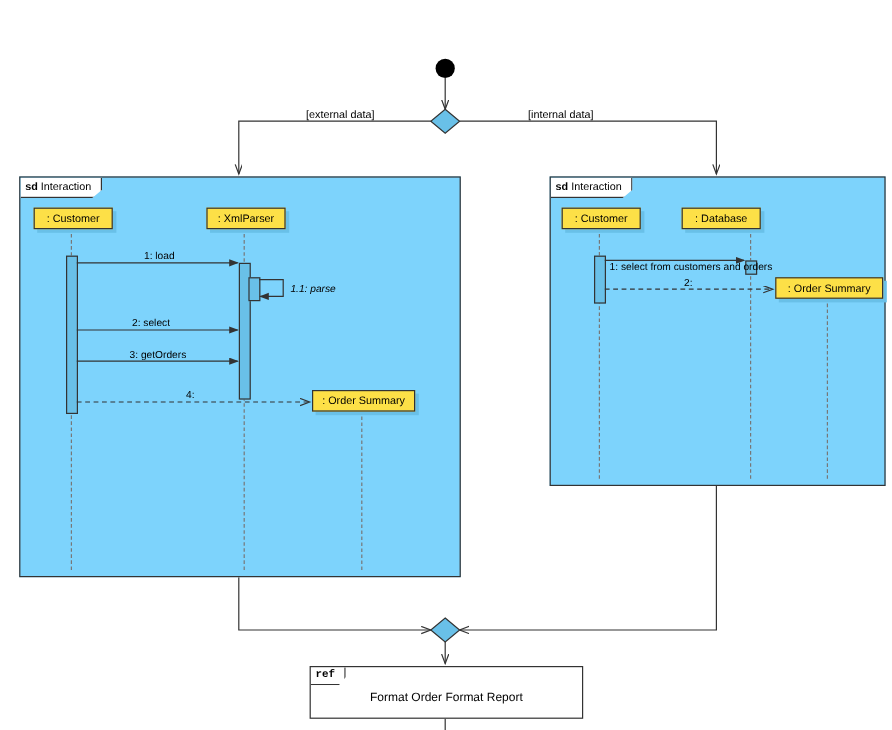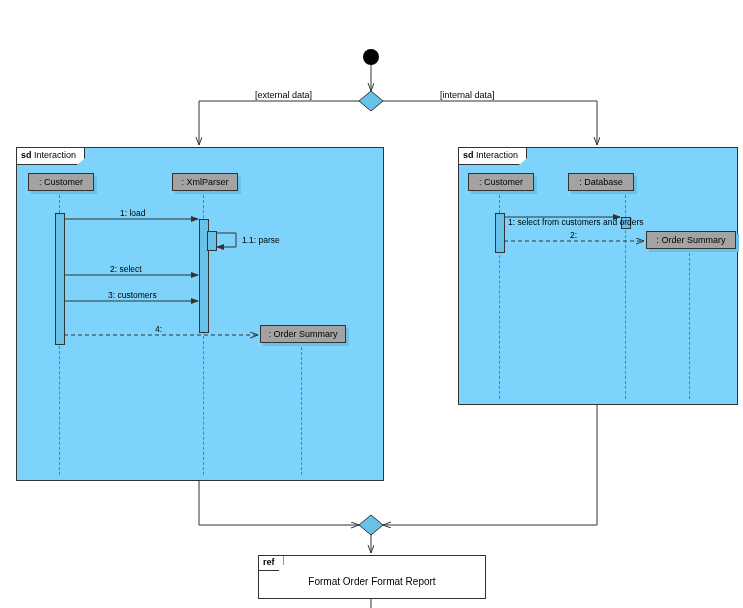--- a/index.html
+++ b/index.html
@@ -10,21 +10,21 @@
     background: #fff;
   }
   .canvas {
     position: relative;
     width: 678px;
     height: 608px;
     margin-top: 35px;
   }
   .lifeline-head {
     position: absolute;
-    background: #a3a3a3;
+    background: #fde047;
     border: 1px solid #333;
     text-align: center;
     padding: 3px 4px;
     font-size: 9px;
     box-shadow: 3px 3px 0 #69c0e8;
   }
   .lifeline-dash {
     position: absolute;
     border-left: 1px dashed #777;
     width: 0;
@@ -70,20 +70,21 @@
   .ref-tab {
     position: absolute;
     top: 0;
     left: 0;
     border-right: 1px solid #333;
     border-bottom: 1px solid #333;
     padding: 1px 8px 3px 4px;
     font-weight: bold;
     font-size: 9px;
     clip-path: polygon(0 0, 100% 0, 100% 55%, 80% 100%, 0 100%);
+    font-family: Liberation Mono, monospace;
   }
   .ref-text {
     text-align: center;
     padding-top: 20px;
     font-size: 10px;
   }
   svg.overlay {
     position: absolute;
     top: 0;
     left: 0;
@@ -157,23 +158,23 @@
     <polyline points="216,198 236,198 236,212 217,212" fill="none" stroke="#333" marker-end="url(#arrowSolid)"></polyline>
 
     <line x1="64" y1="240" x2="198" y2="240" stroke="#333" marker-end="url(#arrowSolid)"></line>
 
     <line x1="64" y1="266" x2="198" y2="266" stroke="#333" marker-end="url(#arrowSolid)"></line>
 
     <line x1="64" y1="300" x2="258" y2="300" stroke="#333" stroke-dasharray="4,3" marker-end="url(#arrow)"></line>
   </svg>
 
   <div class="msg-label" style="left:120px; top:173px;">1: load</div>
-  <div class="msg-label" style="left:242px; top:200px;">1.1: parse</div>
+  <div class="msg-label" style="left:242px; top:200px;font-style:italic;">1.1: parse</div>
   <div class="msg-label" style="left:110px; top:229px;">2: select</div>
-  <div class="msg-label" style="left:108px; top:255px;">3: customers</div>
+  <div class="msg-label" style="left:108px; top:255px;">3: getOrders</div>
   <div class="msg-label" style="left:155px; top:289px;">4:</div>
 
   <div class="frame" style="left:458px; top:112px; width:278px; height:256px;">
     <div class="frame-label">
       <b>sd</b> <span>Interaction</span>
     </div>
   </div>
 
   <div class="lifeline-head" style="left:468px; top:138px; width:56px;">: Customer</div>
   <div class="lifeline-head" style="left:568px; top:138px; width:56px;">: Database</div>

